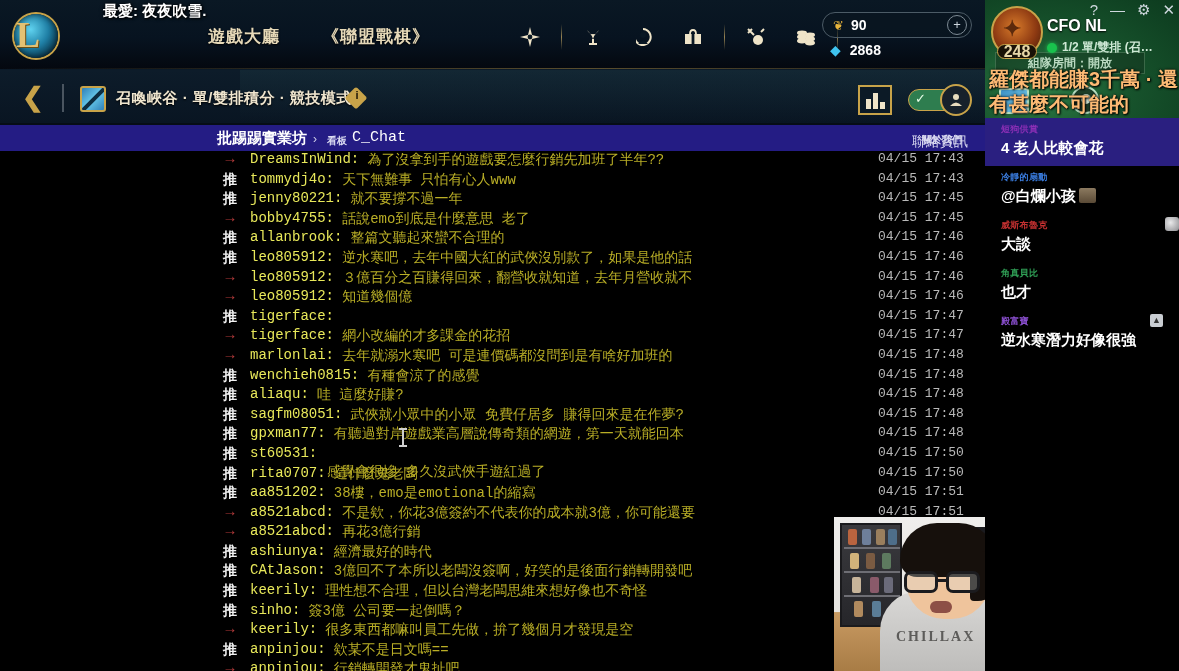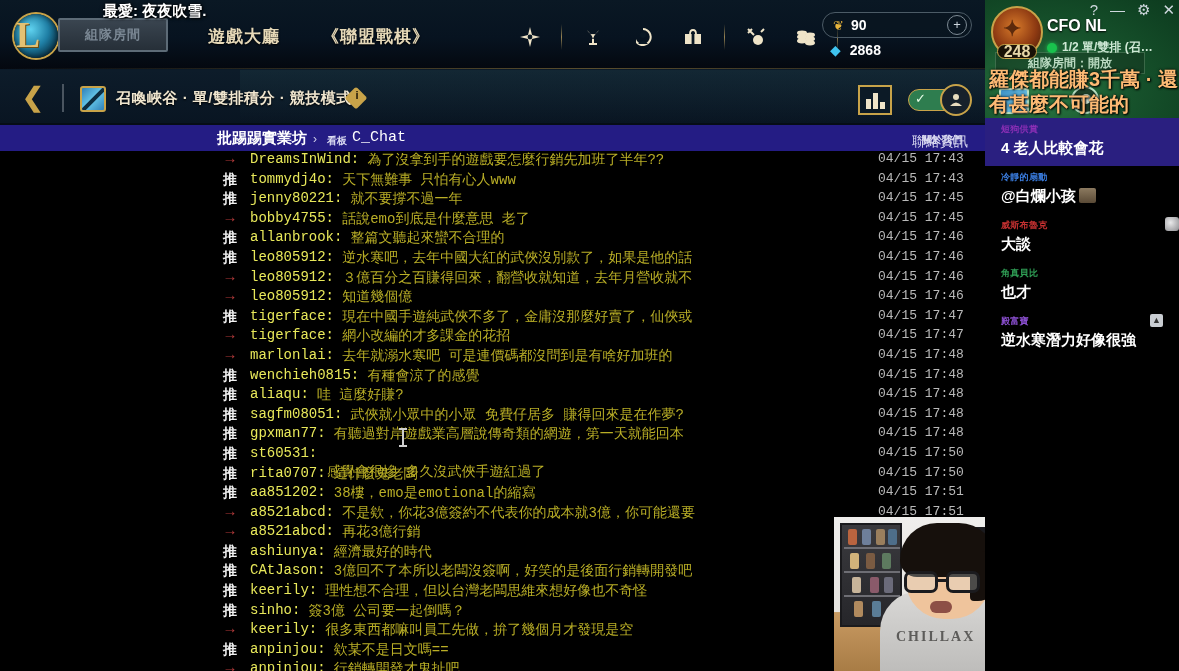--- a/index.html
+++ b/index.html
@@ -303,23 +303,20 @@
 </style>
 </head>
 <body>
 
 <div id="app">
 
   <div class="lol-top">
     <div class="lol-logo">
       <div class="ring"></div>
       <div class="lmark">L</div>
-    </div>
-    <div class="party-btn">
-      <span>組隊房間</span>
     </div>
     <div class="nav-link nav-lobby">
       <span>遊戲大廳</span>
     </div>
     <div class="nav-link nav-tft">
       <span>《聯盟戰棋》</span>
     </div>
 
     <div class="topicons">
       <div class="ti">
@@ -465,21 +462,20 @@
         </div>
         <div class="prow">
           <span class="tag arrow">→</span>
           <span class="user">leo805912:</span>
           <span class="msg" style="left: 342.2px;">知道幾個億</span>
           <span class="ts">04/15 17:46</span>
         </div>
         <div class="prow">
           <span class="tag push">推</span>
           <span class="user">tigerface:</span>
-          <span class="msg" style="left: 342.2px;">現在中國手遊純武俠不多了，金庸沒那麼好賣了，仙俠或</span>
           <span class="ts">04/15 17:47</span>
         </div>
         <div class="prow">
           <span class="tag arrow">→</span>
           <span class="user">tigerface:</span>
           <span class="msg" style="left: 342.2px;">網小改編的才多課金的花招</span>
           <span class="ts">04/15 17:47</span>
         </div>
         <div class="prow">
           <span class="tag arrow">→</span>

